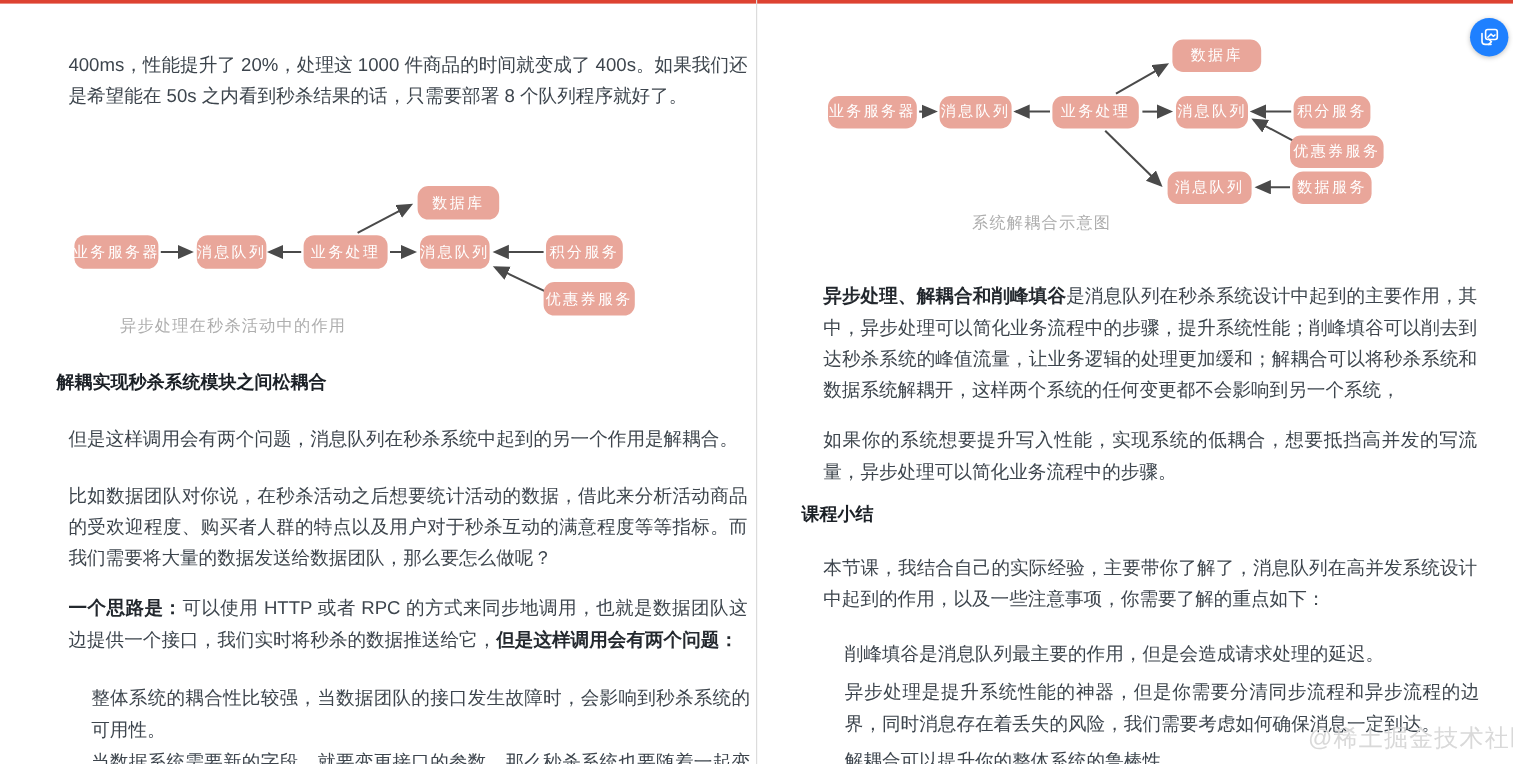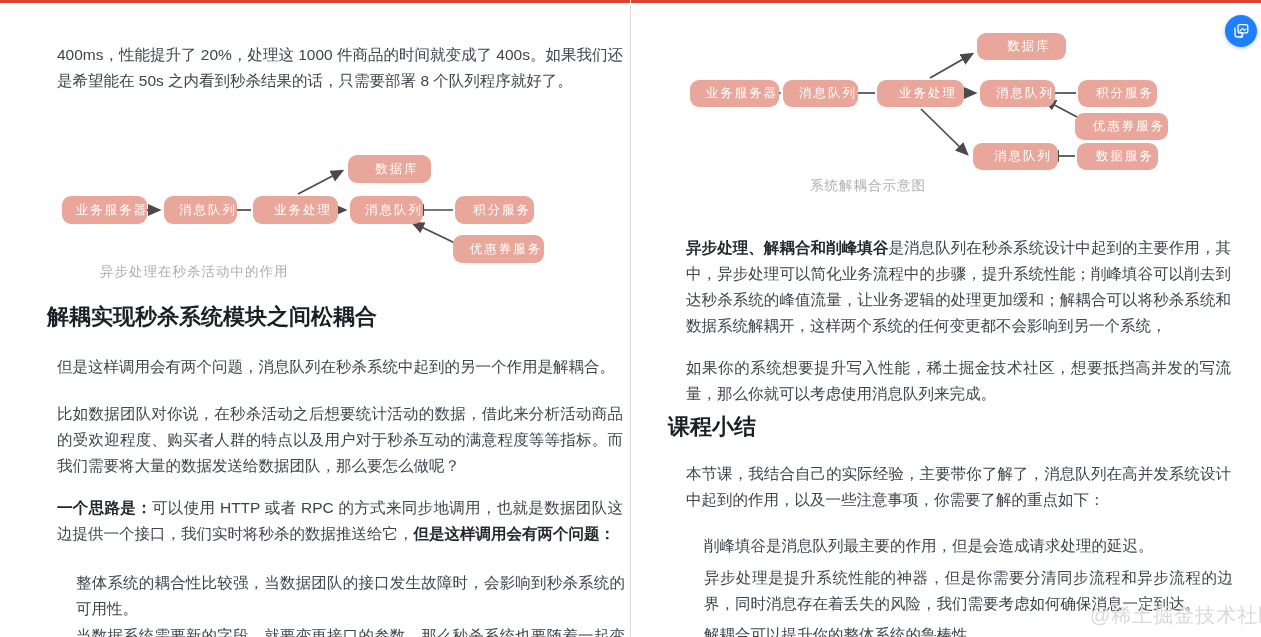--- a/index.html
+++ b/index.html
@@ -2,26 +2,26 @@
 <html><head>
 <meta charset="utf-8">
 <style>
   html,body{margin:0;padding:0;background:#ffffff;}
   .stage{position:relative;width:1261px;height:637px;overflow:hidden;background:#ffffff;
          font-family:"Liberation Sans","DejaVu Sans",sans-serif;color:#3d454d;}
   .topline{position:absolute;left:0;top:0;width:1261px;height:3px;background:#dd4231;}
   .divider{position:absolute;left:630px;top:0;width:1px;height:637px;background:#dcdcdc;}
   .para{position:absolute;margin:10px;font-size:15.5px;line-height:26px;text-align:justify;color:#3d454d;}
   .para b{color:#23282e;}
-  .h2{position:absolute;margin:0;font-size:22px;line-height:24px;font-weight:700;color:#1b2026;font-family:Liberation Mono, monospace;}
+  .h2{position:absolute;margin:0;font-size:15px;line-height:24px;font-weight:700;color:#1b2026;}
   .listitem{position:absolute;margin:12px;font-size:15.5px;line-height:26px;text-align:justify;color:#3d454d;}
   .diagram{position:absolute;}
   .dnode{position:absolute;background:#e9a69a;color:#ffffff;border-radius:9px;
          display:flex;align-items:center;justify-content:center;
-         font-size:12.5px;letter-spacing:2px;white-space:nowrap;padding-left:15px;}
+         font-size:12.5px;letter-spacing:2px;white-space:nowrap;}
   .dcaption{position:absolute;font-size:13.5px;color:#aeaeae;letter-spacing:1px;text-align:left;}
   .arrows{position:absolute;left:0;top:0;}
   .floatbtn{position:absolute;left:1225px;top:15px;width:32px;height:32px;border-radius:50%;
             background:#1e80ff;display:flex;align-items:center;justify-content:center;
             box-shadow:0 1px 4px rgba(0,0,0,.25);cursor:pointer;}
   .watermark{position:absolute;left:1090px;top:602px;font-size:20px;color:#d9d9d9;
              letter-spacing:1px;white-space:nowrap;}
 </style>
 </head>
 <body>
@@ -92,21 +92,21 @@
     <div class="dnode" style="left:300px;top:55px;width:60px;height:27px">消息队列</div>
     <div class="dnode" style="left:398px;top:55px;width:64px;height:27px">积分服务</div>
     <div class="dnode" style="left:395px;top:88px;width:78px;height:27px">优惠券服务</div>
     <div class="dnode" style="left:293px;top:118px;width:70px;height:27px">消息队列</div>
     <div class="dnode" style="left:397px;top:118px;width:66px;height:27px">数据服务</div>
     <div class="dcaption" style="left:130px;top:152px;width:230px">系统解耦合示意图</div>
   </div>
 
   <p class="para" style="left:676px;top:225px;width:545px"><b>异步处理、解耦合和削峰填谷</b><span>是消息队列在秒杀系统设计中起到的主要作用，其中，异步处理可以简化业务流程中的步骤，提升系统性能；削峰填谷可以削去到达秒杀系统的峰值流量，让业务逻辑的处理更加缓和；解耦合可以将秒杀系统和数据系统解耦开，这样两个系统的任何变更都不会影响到另一个系统，</span></p>
 
-  <p class="para" style="left:676px;top:345px;width:545px">如果你的系统想要提升写入性能，稀土掘金技术社区，想要抵挡高并发的写流量，那么你就可以考虑使用消息队列来完成。</p>
+  <p class="para" style="left:676px;top:345px;width:545px">如果你的系统想要提升写入性能，实现系统的低耦合，想要抵挡高并发的写流量，异步处理可以简化业务流程中的步骤。</p>
 
   <h2 class="h2" style="left:668px;top:417px">课程小结</h2>
 
   <p class="para" style="left:676px;top:451px;width:545px">本节课，我结合自己的实际经验，主要带你了解了，消息队列在高并发系统设计中起到的作用，以及一些注意事项，你需要了解的重点如下：</p>
 
   <p class="listitem" style="left:692px;top:521px;width:529px">削峰填谷是消息队列最主要的作用，但是会造成请求处理的延迟。</p>
   <p class="listitem" style="left:692px;top:553px;width:529px">异步处理是提升系统性能的神器，但是你需要分清同步流程和异步流程的边界，同时消息存在着丢失的风险，我们需要考虑如何确保消息一定到达。</p>
   <p class="listitem" style="left:692px;top:610px;width:529px">解耦合可以提升你的整体系统的鲁棒性。</p>
 
   <div class="floatbtn">

